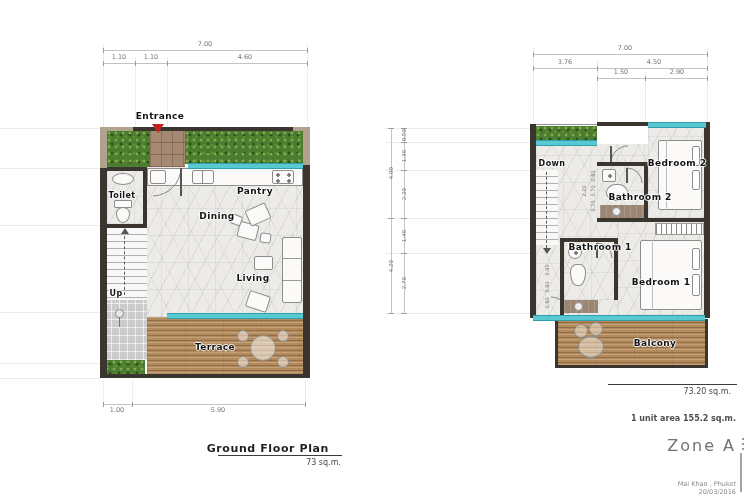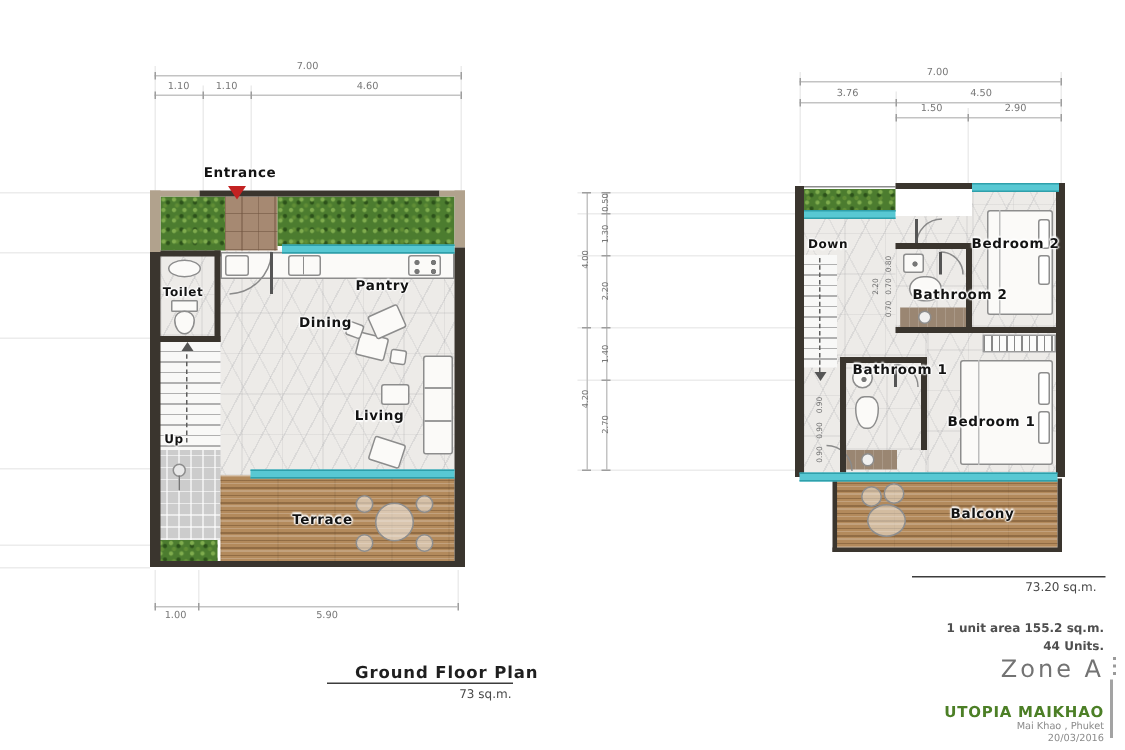--- a/index.html
+++ b/index.html
@@ -173,21 +173,21 @@
     <div class="wallt" style="left:0;top:0;width:33px;height:4px"></div>
     <div class="wall" style="left:33px;top:0;width:160px;height:4px"></div>
     <div class="wallt" style="left:193px;top:0;width:17px;height:4px"></div>
     <div class="wallt" style="left:0;top:0;width:7px;height:41px"></div>
     <div class="wall" style="left:0;top:41px;width:7px;height:210px"></div>
     <div class="wallt" style="left:203px;top:0;width:7px;height:38px"></div>
     <div class="wall" style="left:203px;top:38px;width:7px;height:213px"></div>
     <div class="wall" style="left:0;top:247px;width:210px;height:4px"></div>
   </div>
 
-  <div class="ptitle" style="left:198px;top:442px;width:161px">Ground Floor Plan</div>
+  <div class="ptitle" style="left:168px;top:442px;width:161px">Ground Floor Plan</div>
   <div class="tline" style="left:218px;top:455px;width:124px"></div>
   <div class="parea" style="left:241px;top:458px;width:100px">73 sq.m.</div>
 
   <div class="dline" style="left:533px;top:54px;width:174px;height:1px"></div>
   <div class="tickv" style="left:533px;top:52px"></div>
   <div class="tickv" style="left:707px;top:52px"></div>
   <span class="dlb" style="left:625px;top:48px">7.00</span>
   <div class="dline" style="left:533px;top:68px;width:174px;height:1px"></div>
   <div class="tickv" style="left:533px;top:66px"></div>
   <div class="tickv" style="left:597px;top:66px"></div>
@@ -307,21 +307,19 @@
     <div class="wall" style="left:67px;top:0;width:113px;height:4px"></div>
     <div class="glass" style="left:118px;top:0;width:58px;height:4px;z-index:26"></div>
     <div class="wall" style="left:0;top:2px;width:6px;height:194px"></div>
     <div class="wall" style="left:174px;top:0;width:6px;height:196px"></div>
   </div>
 
   <div class="tline" style="left:608px;top:384px;width:129px"></div>
   <div class="parea" style="left:631px;top:387px;width:100px">73.20 sq.m.</div>
 
   <div class="tb" style="top:414px;font-size:8px;font-weight:bold;color:#4f4f4f">1 unit area 155.2 sq.m.</div>
-  <div class="tb" style="top:426px;font-size:8px;font-weight:bold;color:#4f4f4f">44 Units.</div>
   <div class="tb" style="top:436px;font-size:16px;color:#737373;letter-spacing:2px">Zone A</div>
-  <div class="tb" style="top:470px;font-size:10px;font-weight:bold;color:#4c7f26;letter-spacing:.5px">UTOPIA MAIKHAO</div>
   <div class="tb" style="top:480px;font-size:6.5px;color:#8a8a8a">Mai Khao , Phuket</div>
   <div class="tb" style="top:488px;font-size:6.5px;color:#8a8a8a">20/03/2016</div>
   <div class="abs" style="left:740px;top:453px;width:2px;height:39px;background:#a3a3a3"></div>
   <div class="abs" style="left:742px;top:438px;width:2px;height:2px;background:#9a9a9a;box-shadow:0 5px 0 #9a9a9a,0 10px 0 #9a9a9a"></div>
 
 </div>
 
 </body></html>

